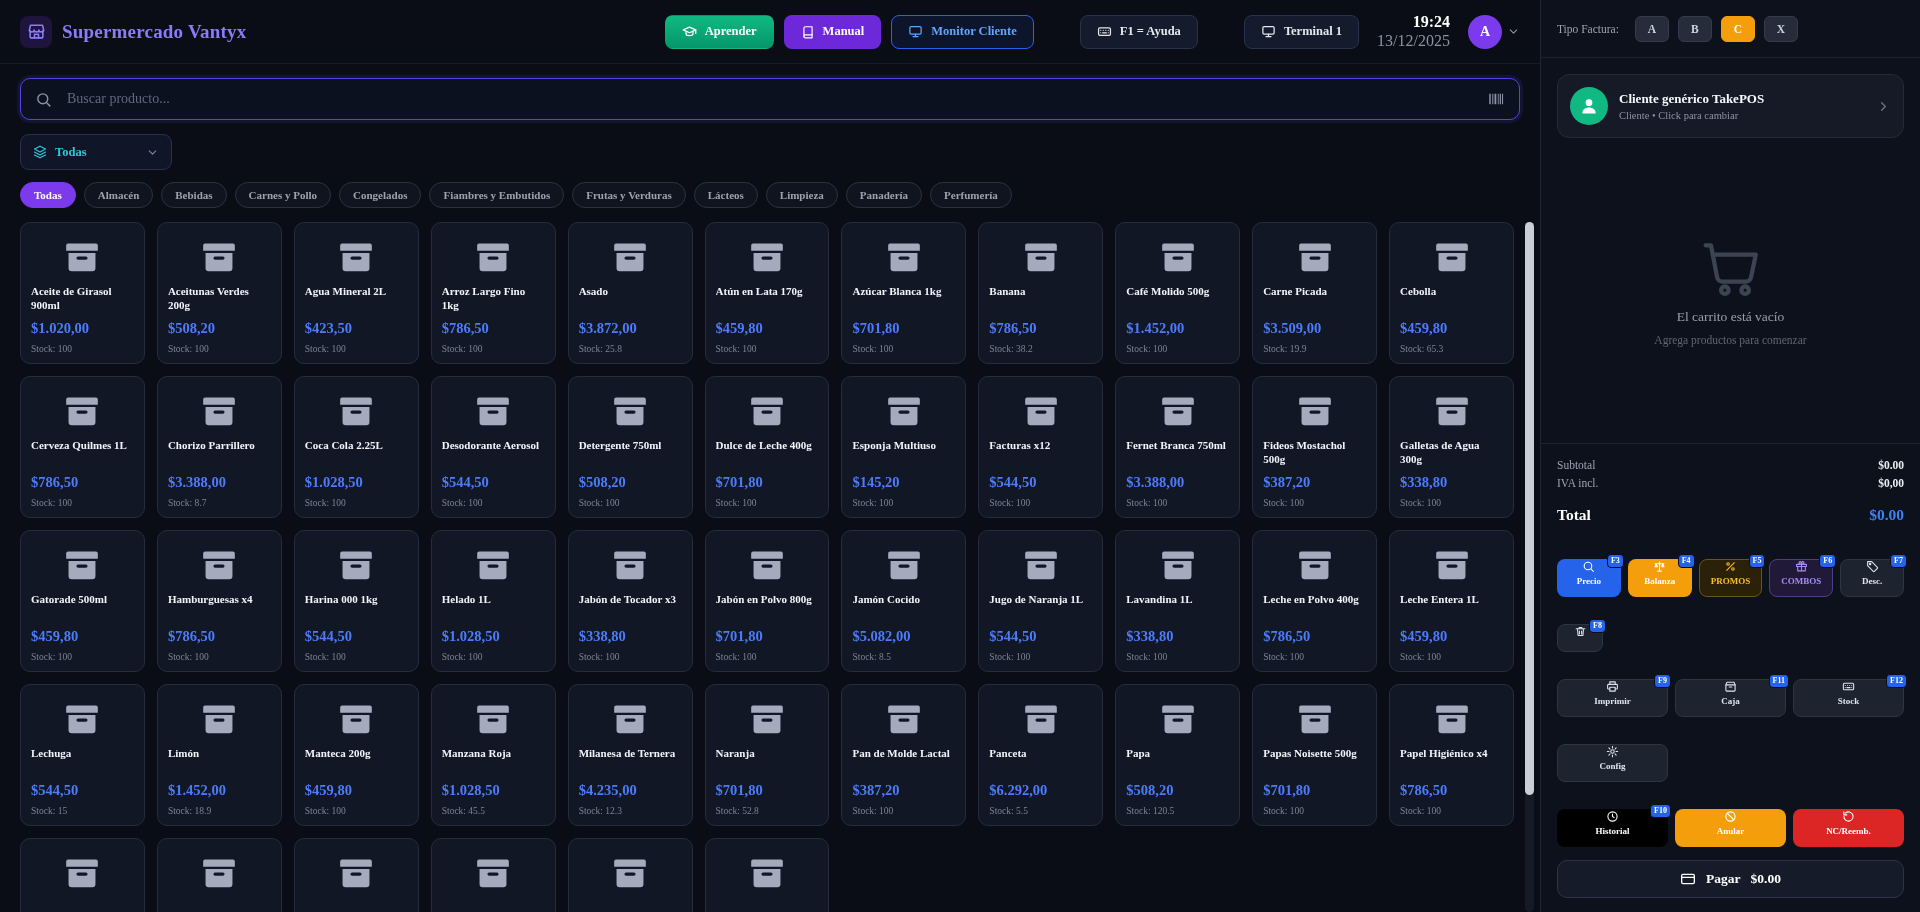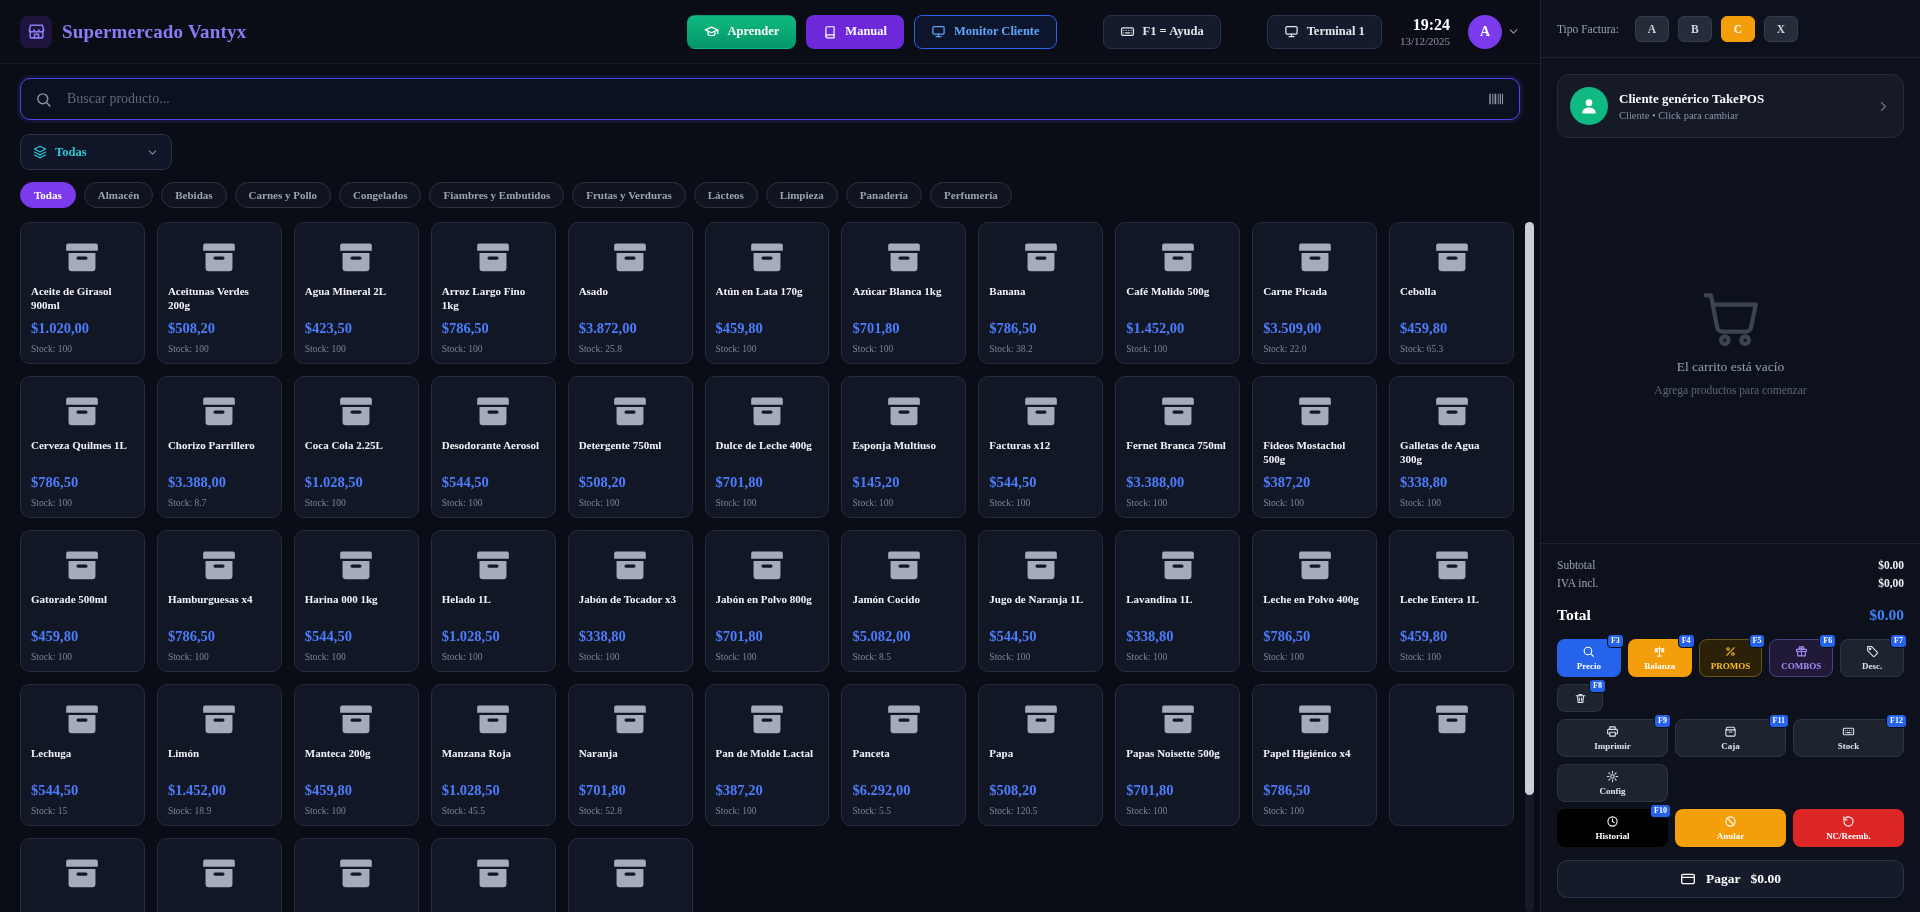--- a/index.html
+++ b/index.html
@@ -25,21 +25,21 @@
   .hdr-actions { margin-left:auto; display:flex; align-items:center; gap:10px; }
   .hbtn { display:inline-flex; align-items:center; gap:8px; height:34px; padding:0 16px;
           border-radius:8px; font-size:12.5px; font-weight:700; color:#fff;
           background:transparent; border:1px solid transparent; }
   .hbtn.green  { background:linear-gradient(180deg,#10b981,#059669); }
   .hbtn.violet { background:#6d28d9; }
   .hbtn.blue-outline { border-color:#2563eb; color:#60a5fa; background:rgba(37,99,235,.10); }
   .hbtn.dark { background:#141b2c; border-color:#28324a; color:#e5e7eb;margin-left:36px; }
   .clock { text-align:right; margin-left:8px; }
   .clock .time { font-size:16px; font-weight:700; color:#fff; line-height:1.15; }
-  .clock .date { font-size:11px; color:#8b93a5; }
+  .clock .date { font-size:16px; color:#8b93a5; }
   .avatar-wrap { display:flex; align-items:center; gap:5px; margin-left:8px; cursor:pointer; }
   .avatar { width:34px; height:34px; border-radius:50%; background:#7c3aed; color:#fff;
             display:flex; align-items:center; justify-content:center; font-weight:700; font-size:14px; }
   .avatar-wrap .chev { color:#8b93a5; }
 
   
   .search-row { padding:14px 20px 0; }
   .search-box { position:relative; height:42px; display:flex; align-items:center;
                 background:#0c111f; border:1.5px solid #4f46e5; border-radius:10px;
                 box-shadow:0 0 0 3px rgba(79,70,229,.13); padding:0 46px; }
@@ -111,22 +111,22 @@
   .trow.total { margin-top:7px; padding-top:7px; }
   .trow.total .lbl { font-size:15.5px; font-weight:700; color:#fff; }
   .trow.total .val { font-size:15.5px; font-weight:800; color:#3b82f6; }
 
   .actions { padding:8px 16px 0; }
   .act-row { display:grid; gap:7px; margin-bottom:7px; }
   .r5 { grid-template-columns:repeat(5,1fr); }
   .r4 { grid-template-columns:repeat(3,1fr); }
   .r3 { grid-template-columns:repeat(3,1fr); }
   .act { position:relative; height:38px; border-radius:8px; border:1px solid transparent;
-         display:flex; flex-direction:column; align-items:center; justify-content:center;
-         gap:3px; font-size:9px; font-weight:700; color:#fff; }
+         display:flex; flex-direction:column; align-items:center; 
+         gap:3px; font-size:9px; font-weight:700; color:#fff;margin-top:20px; }
   .act svg { width:13px; height:13px; }
   .badge { position:absolute; top:-6px; right:-4px; background:#2563eb; color:#fff;
            font-size:8px; font-weight:700; line-height:1; padding:2px 3px; border-radius:4px;
            border:1px solid #0a0d16; }
   .act.blue { background:#2563eb; }
   .act.orange { background:#f59e0b; }
   .act.amber-dark { background:#2b2108; border-color:#6b541a; color:#fbbf24; }
   .act.purple-dark { background:#201a38; border-color:#4b3f86; color:#a78bfa; }
   .act.dark { background:#1e242f; border-color:#2c3544; color:#dfe5ee; }
   .act.indigo { background:#000000; }
@@ -492,21 +492,21 @@
     <div class="pstock">Stock: 100</div>
   </div>
           <div class="pcard">
     <div class="picon">
               <svg class="ic" width="38" height="38">
                 <use href="#i-package"></use>
               </svg>
             </div>
     <div class="pname">Carne Picada</div>
     <div class="pprice">$3.509,00</div>
-    <div class="pstock">Stock: 22.0</div>
+    <div class="pstock">Stock: 19.9</div>
   </div>
           <div class="pcard">
     <div class="picon">
               <svg class="ic" width="38" height="38">
                 <use href="#i-package"></use>
               </svg>
             </div>
     <div class="pname">Cebolla</div>
     <div class="pprice">$459,80</div>
     <div class="pstock">Stock: 65.3</div>
@@ -763,20 +763,30 @@
   </div>
           <div class="pcard">
     <div class="picon">
               <svg class="ic" width="38" height="38">
                 <use href="#i-package"></use>
               </svg>
             </div>
     <div class="pname">Manzana Roja</div>
     <div class="pprice">$1.028,50</div>
     <div class="pstock">Stock: 45.5</div>
+  </div>
+          <div class="pcard">
+    <div class="picon">
+              <svg class="ic" width="38" height="38">
+                <use href="#i-package"></use>
+              </svg>
+            </div>
+    <div class="pname">Milanesa de Ternera</div>
+    <div class="pprice">$4.235,00</div>
+    <div class="pstock">Stock: 12.3</div>
   </div>
           <div class="pcard">
     <div class="picon">
               <svg class="ic" width="38" height="38">
                 <use href="#i-package"></use>
               </svg>
             </div>
     <div class="pname">Naranja</div>
     <div class="pprice">$701,80</div>
     <div class="pstock">Stock: 52.8</div>

